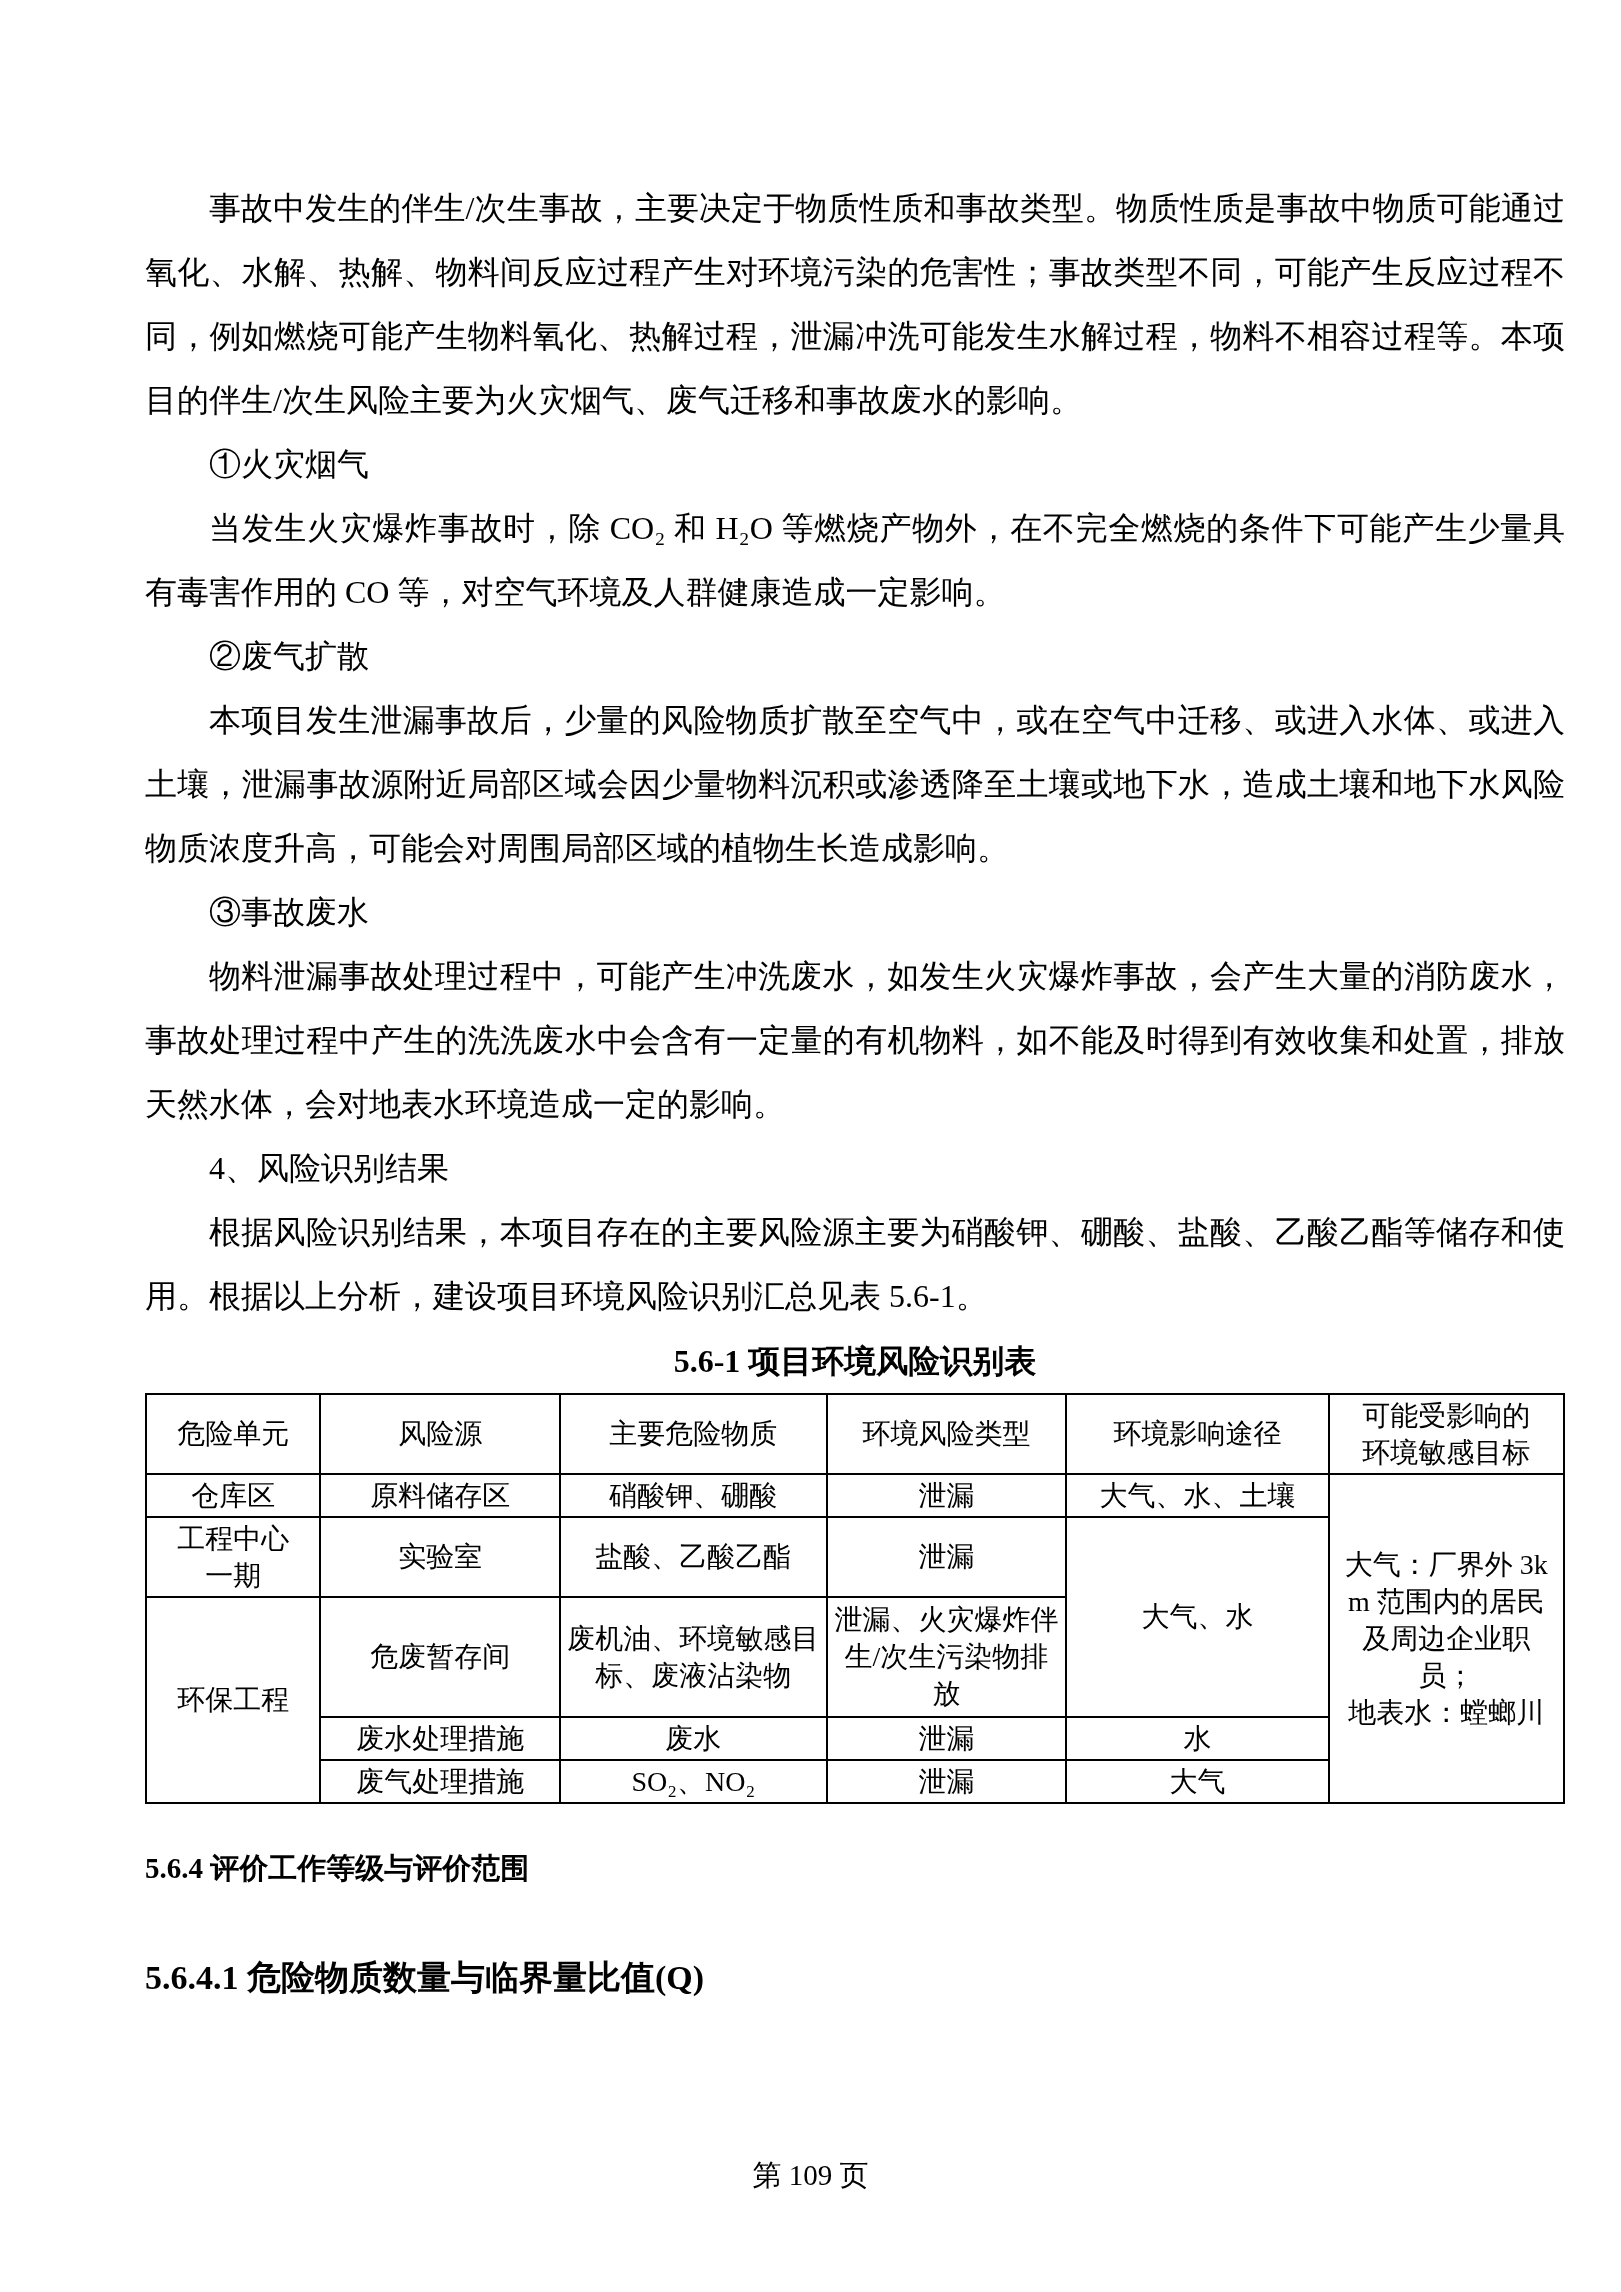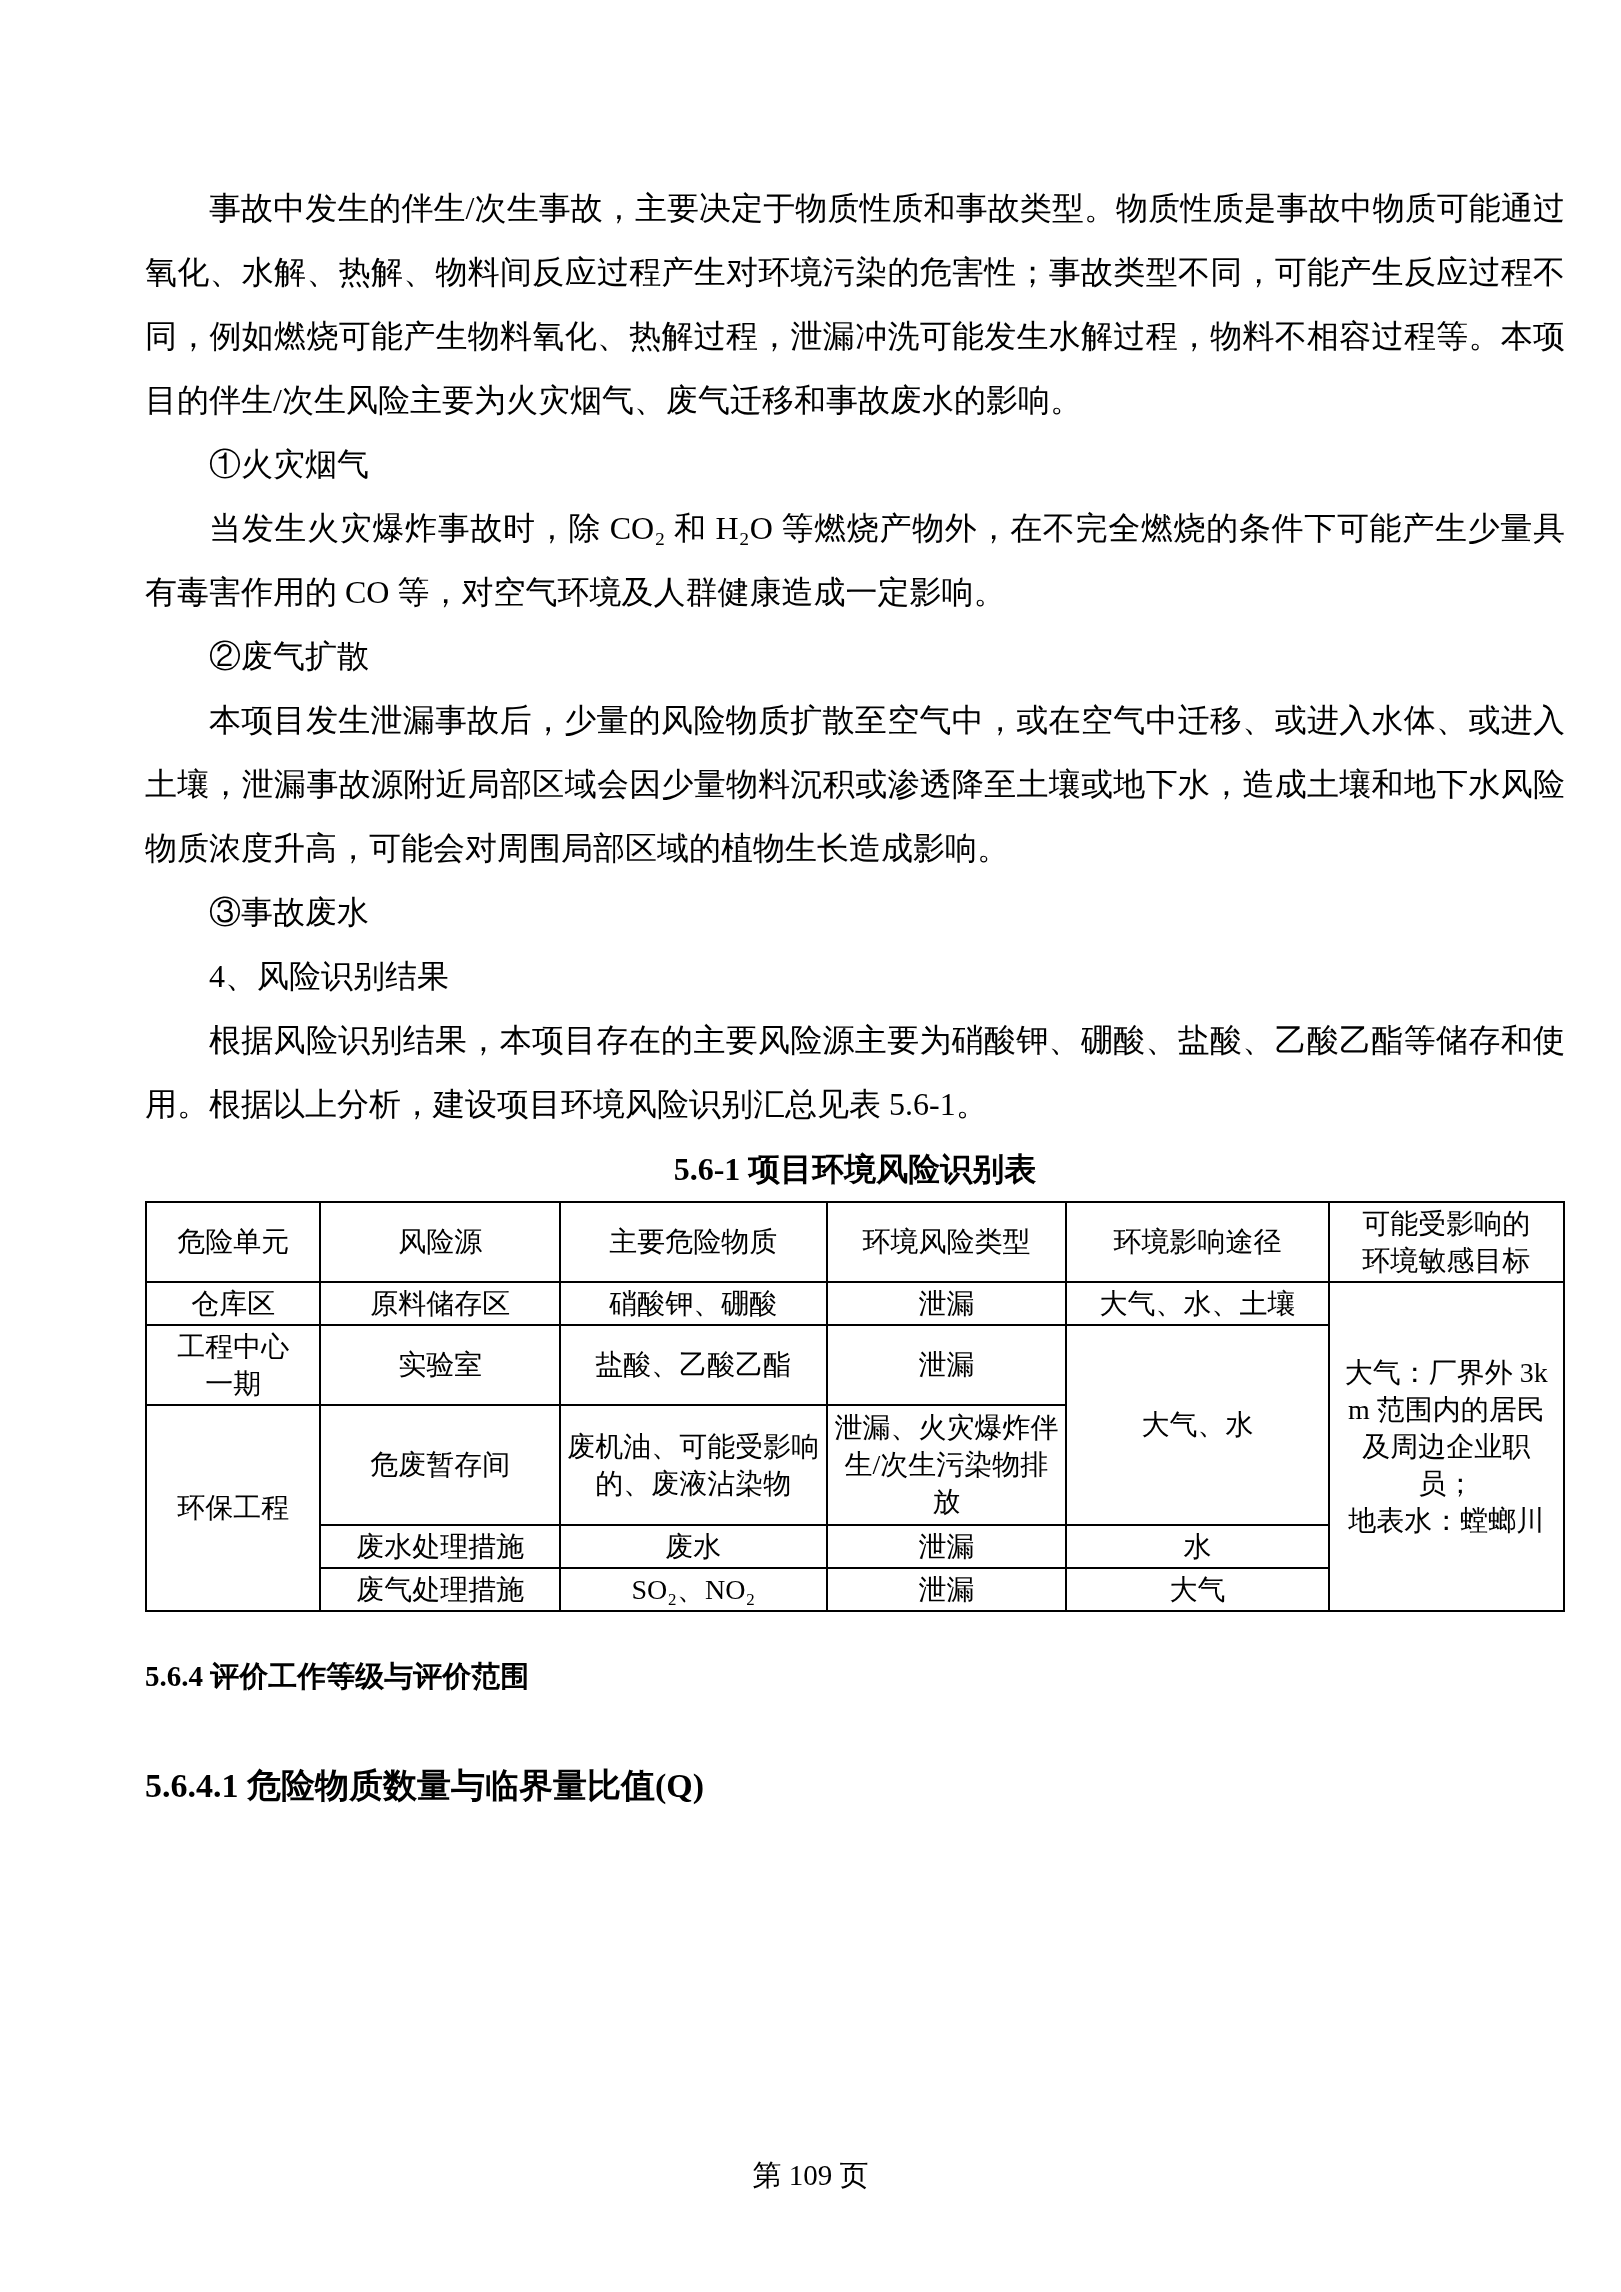--- a/index.html
+++ b/index.html
@@ -94,20 +94,21 @@
 
 <div class="page">
   <div class="content">
 
     <p class="para">事故中发生的伴生/次生事故，主要决定于物质性质和事故类型。物质性质是事故中物质可能通过氧化、水解、热解、物料间反应过程产生对环境污染的危害性；事故类型不同，可能产生反应过程不同，例如燃烧可能产生物料氧化、热解过程，泄漏冲洗可能发生水解过程，物料不相容过程等。本项目的伴生/次生风险主要为火灾烟气、废气迁移和事故废水的影响。</p>
     <p class="para">①火灾烟气</p>
     <p class="para">当发生火灾爆炸事故时，除 CO₂ 和 H₂O 等燃烧产物外，在不完全燃烧的条件下可能产生少量具有毒害作用的 CO 等，对空气环境及人群健康造成一定影响。</p>
     <p class="para">②废气扩散</p>
     <p class="para">本项目发生泄漏事故后，少量的风险物质扩散至空气中，或在空气中迁移、或进入水体、或进入土壤，泄漏事故源附近局部区域会因少量物料沉积或渗透降至土壤或地下水，造成土壤和地下水风险物质浓度升高，可能会对周围局部区域的植物生长造成影响。</p>
     <p class="para">③事故废水</p>
+    <p class="para">物料泄漏事故处理过程中，可能产生冲洗废水，如发生火灾爆炸事故，会产生大量的消防废水，事故处理过程中产生的洗洗废水中会含有一定量的有机物料，如不能及时得到有效收集和处置，排放天然水体，会对地表水环境造成一定的影响。</p>
     <p class="para">4、风险识别结果</p>
     <p class="para">根据风险识别结果，本项目存在的主要风险源主要为硝酸钾、硼酸、盐酸、乙酸乙酯等储存和使用。根据以上分析，建设项目环境风险识别汇总见表 5.6-1。</p>
 
     <p class="table-caption">5.6-1 项目环境风险识别表</p>
 
     <table class="risk-table">
       <colgroup>
         <col class="col-unit">
         <col class="col-source">
         <col class="col-substance">
@@ -138,21 +139,21 @@
           <td>工程中心
 一期</td>
           <td>实验室</td>
           <td>盐酸、乙酸乙酯</td>
           <td>泄漏</td>
           <td rowspan="2">大气、水</td>
         </tr>
         <tr class="row-3">
           <td rowspan="3">环保工程</td>
           <td>危废暂存间</td>
-          <td>废机油、可能受影响的、废液沾染物</td>
+          <td>废机油、环境敏感目标、废液沾染物</td>
           <td>泄漏、火灾爆炸伴生/次生污染物排放</td>
         </tr>
         <tr class="row-4">
           <td>废水处理措施</td>
           <td>废水</td>
           <td>泄漏</td>
           <td>水</td>
         </tr>
         <tr class="row-5">
           <td>废气处理措施</td>

